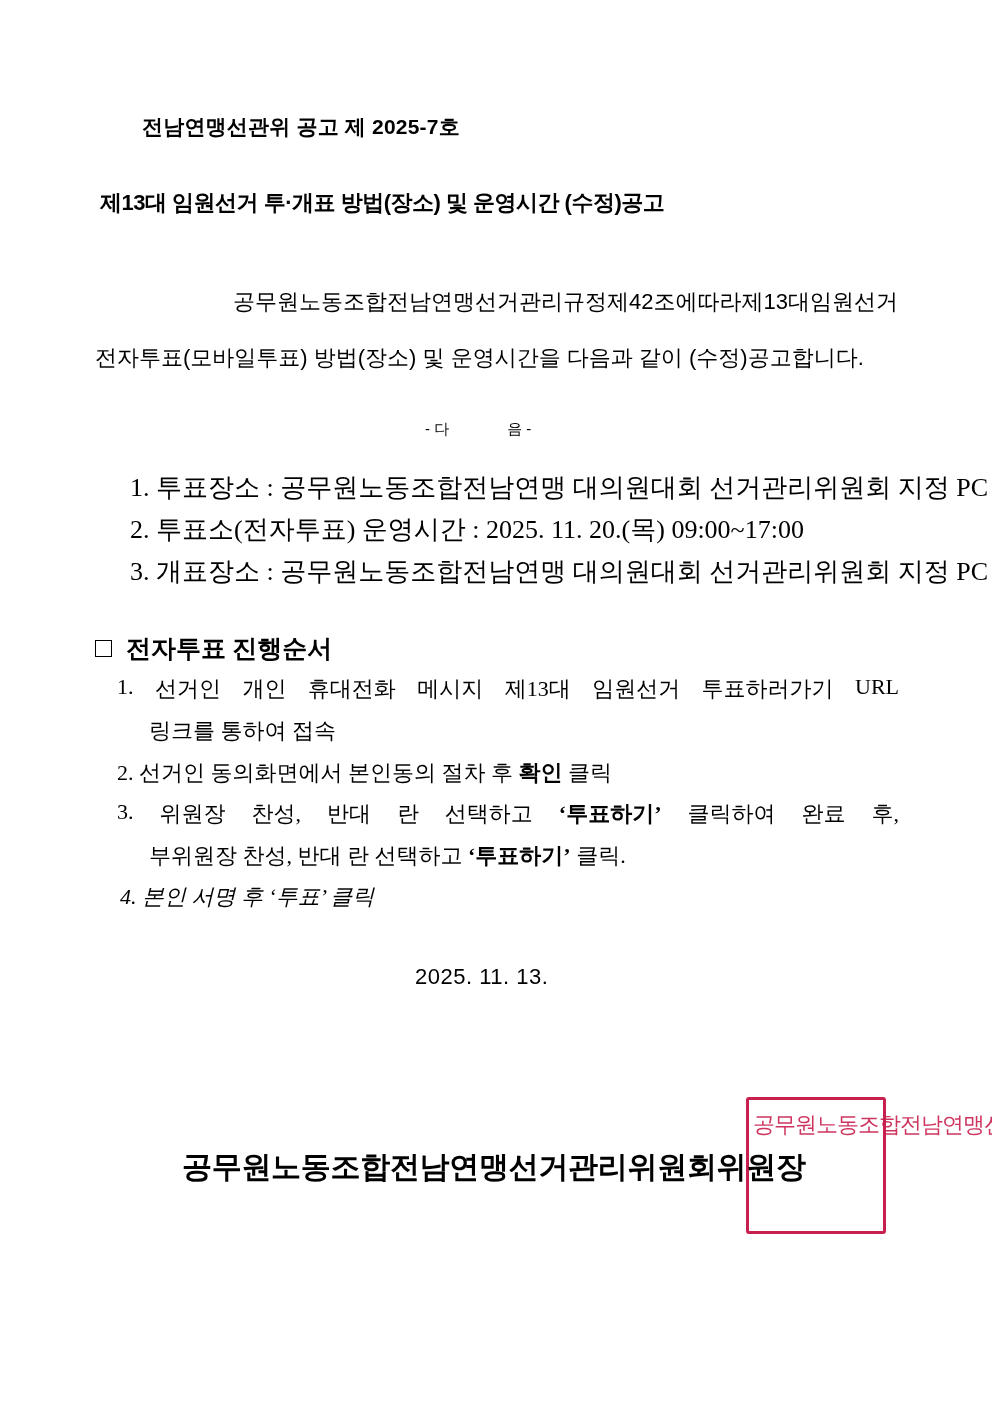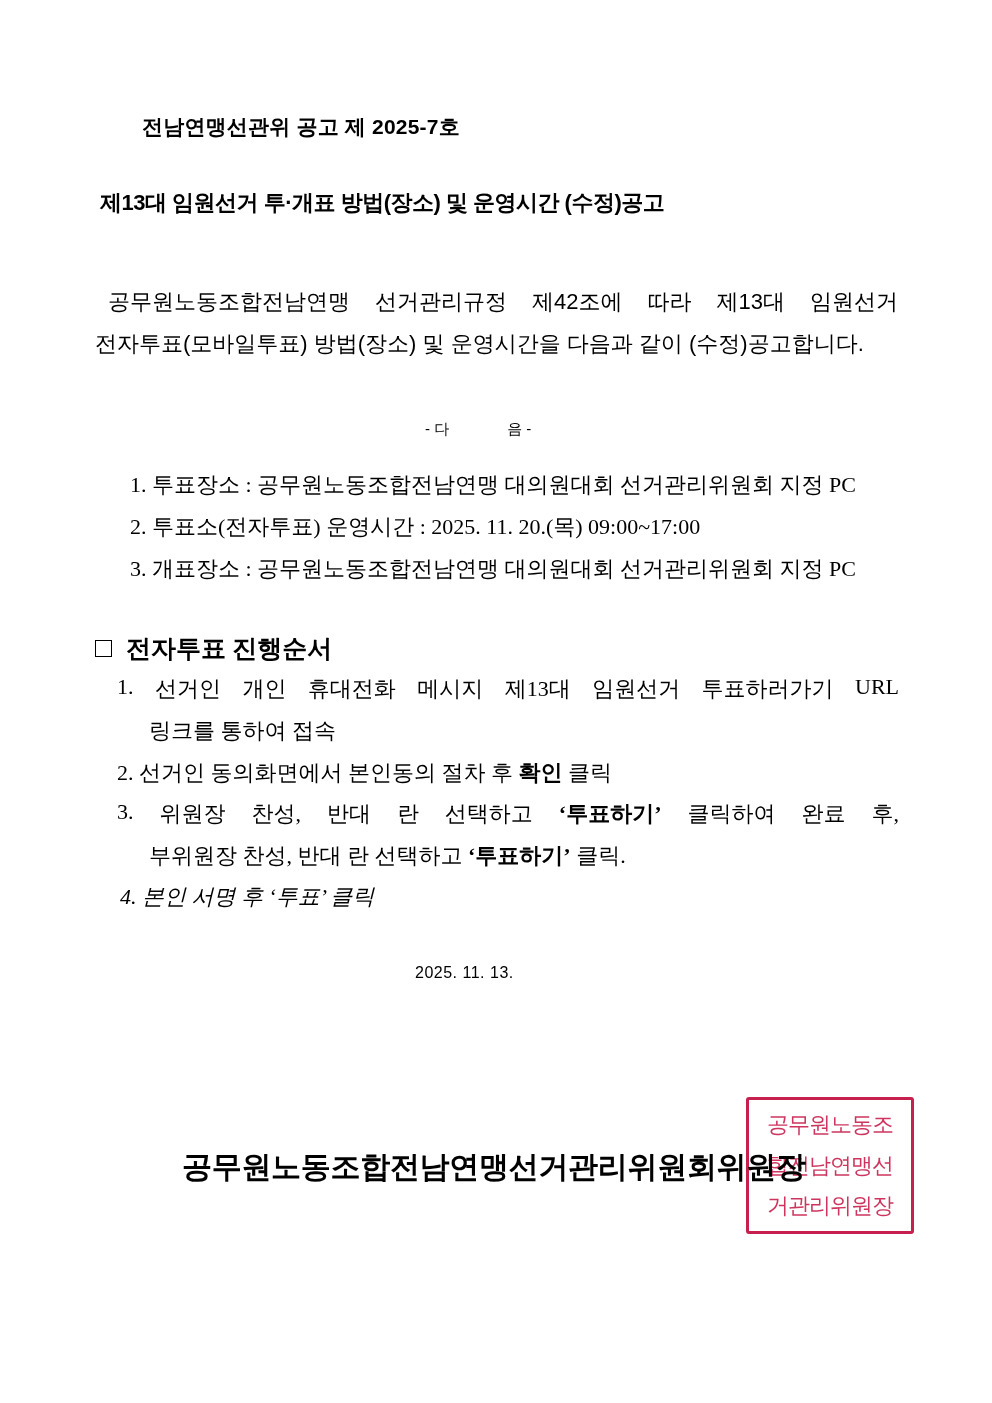--- a/index.html
+++ b/index.html
@@ -3,42 +3,42 @@
 <meta charset="utf-8">
 <style>
   html, body { margin: 0; padding: 0; background: #ffffff; }
   body { width: 992px; height: 1403px; position: relative; overflow: hidden; color: #000; }
   .sans { font-family: "Liberation Sans", "DejaVu Sans", sans-serif; }
   .serif { font-family: "Liberation Serif", "DejaVu Serif", serif; }
   .abs { position: absolute; white-space: nowrap; }
   #doc-number { left: 103px; top: 113px; font-size: 21px; font-weight: bold; letter-spacing: 0.2px; margin-left: 39px; }
   #doc-title { left: 100px; top: 188px; font-size: 22px; font-weight: bold; letter-spacing: -0.5px; }
   .intro { font-size: 22px; }
-  #intro-1 { left: 108px; top: 287px; width: 790px; display:flex; justify-content: space-between; }
-  #intro-2 { left: 95px; top: 329px; }
+  #intro-1 { left: 108px; top: 287px; width: 790px; display:flex; justify-content: flex-end; }
+  #intro-2 { left: 95px; top: 343px; }
   #next-heading { left: 425px; top: 420px; font-size: 15px; }
   #next-heading span { display:inline-block; }
-  .item { font-size: 22px; }
+  .item { font-size: 26px; }
   #item-1 { left: 130px; top: 470px; }
   #item-2 { left: 130px; top: 512px; }
   #item-3 { left: 130px; top: 554px; }
   #proc-heading { left: 95px; top: 632px; font-size: 25px; font-weight: bold; display:flex; align-items:center; }
   .checkbox { display:inline-block; width: 17px; height: 17px; border: 1.6px solid #000; margin-right: 14px; box-sizing: border-box; }
   .step { font-size: 22px; }
   #step-1a { left: 117px; top: 674px; width: 782px; display:flex; justify-content: space-between; }
   #step-1b { left: 149px; top: 716px; }
   #step-2 { left: 117px; top: 758px; font-family: Liberation Serif, serif; }
   #step-3a { left: 117px; top: 799px; width: 782px; display:flex; justify-content: space-between; }
   #step-3b { left: 149px; top: 841px; }
   #step-4 { left: 120px; top: 882px; font-style: italic; }
   b.em { font-weight: bold; }
-  #date { left: 415px; top: 964px; font-size: 16px; letter-spacing: 0.5px; }
+  #date { left: 415px; top: 964px; font-size: 22px; letter-spacing: 0.5px; }
   #signature { left: 182px; top: 1147px; font-size: 30px; font-weight: bold; letter-spacing: -0.3px; z-index: 2; }
-  #seal { left: 746px; top: 1097px; width: 168px; height: 137px; border: 3px solid #c8204e; box-sizing: border-box;
-          border-radius: 3px; z-index: 1; padding: 6px 4px; display:flex; flex-direction: column; justify-content: space-between; }
+  #seal { left: 746px; top: 1097px; width: 140px; height: 137px; border: 3px solid #c8204e; box-sizing: border-box;
+          border-radius: 3px; z-index: 1; padding: 6px 4px; display:flex; flex-direction: row; justify-content: space-between; }
   #seal .row { color: #c8204e; font-size: 22px; line-height: 38px; text-align: center; letter-spacing: -1px;
                font-family: "DejaVu Serif", serif; opacity: 0.9; white-space: nowrap; }
 </style>
 </head>
 <body>
 
 <div class="abs sans" id="doc-number">전남연맹선관위 공고 제 2025-7호</div>
 <div class="abs sans" id="doc-title">제13대 임원선거 투·개표 방법(장소) 및 운영시간 (수정)공고</div>
 
 <div class="abs sans intro" id="intro-1">

